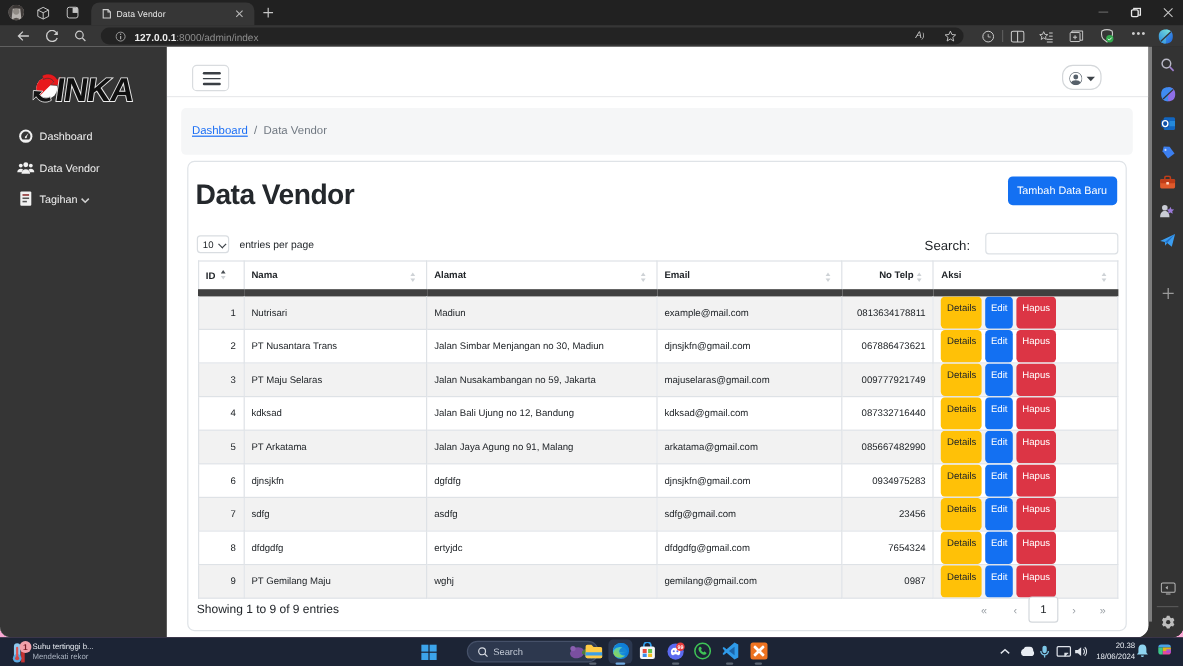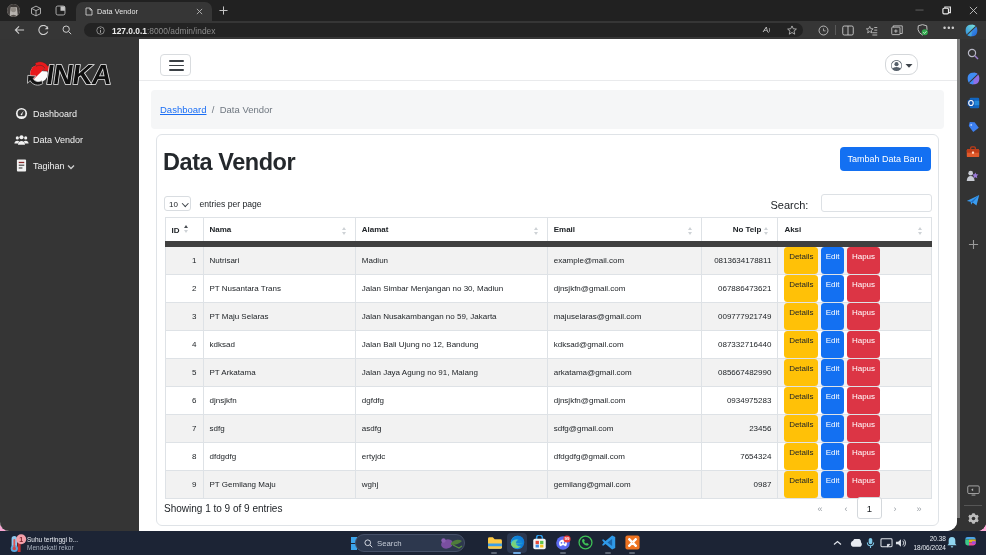--- a/index.html
+++ b/index.html
@@ -442,21 +442,21 @@
       <text x="12.2" y="7.6" font-size="7" font-weight="bold" fill="#7a1f28" text-anchor="middle" font-family="'Liberation Sans',sans-serif">1</text>
     </svg>
     <span class="tb-txt" style="left:27px;top:5px">Suhu tertinggi b...</span>
     <span class="tb-txt" style="left:27px;top:13px;color:#aab3c0">Mendekati rekor</span>
     <svg width="13" height="13" viewBox="0 0 13 13" style="position:absolute;left:351px;top:5.5px">
       <rect x="0" y="0" width="6" height="6" fill="#3ca4ea"></rect>
         <rect x="7" y="0" width="6" height="6" fill="#3ca4ea"></rect>
       <rect x="0" y="7" width="6" height="6" fill="#3ca4ea"></rect>
         <rect x="7" y="7" width="6" height="6" fill="#3ca4ea"></rect>
     </svg>
-    <div id="tsearch" style="position:absolute;left:355px;top:2.5px;width:110px;height:18px;background:#2d384e;border:1px solid #455068;border-radius:9px">
+    <div id="tsearch" style="position:absolute;left:389px;top:2.5px;width:110px;height:18px;background:#2d384e;border:1px solid #455068;border-radius:9px">
       <svg width="9" height="9" viewBox="0 0 12 12" style="position:absolute;left:8px;top:4px" fill="none" stroke="#d6dae2" stroke-width="1.3">
         <circle cx="5" cy="5" r="3.8"></circle>
           <path d="M8 8 L11 11"></path>
       </svg>
       <span style="position:absolute;left:21px;top:4px;font-size:7.8px;color:#c3cad6">Search</span>
       <svg width="24" height="14" viewBox="0 0 24 14" style="position:absolute;left:83px;top:1.5px">
         <ellipse cx="8" cy="8" rx="6" ry="4.5" fill="#7a4fa0" transform="rotate(-15 8 8)"></ellipse>
         <path d="M12 7 C16 3 20 3 23 5 C20 8 16 9 12 9 Z" fill="#4f7d3a"></path>
         <circle cx="4.5" cy="4.5" r="2.2" fill="#8a5fb0"></circle>
         <path d="M14 9 L20 12 L23 10" stroke="#5a8f3f" stroke-width="1.2" fill="none"></path>

